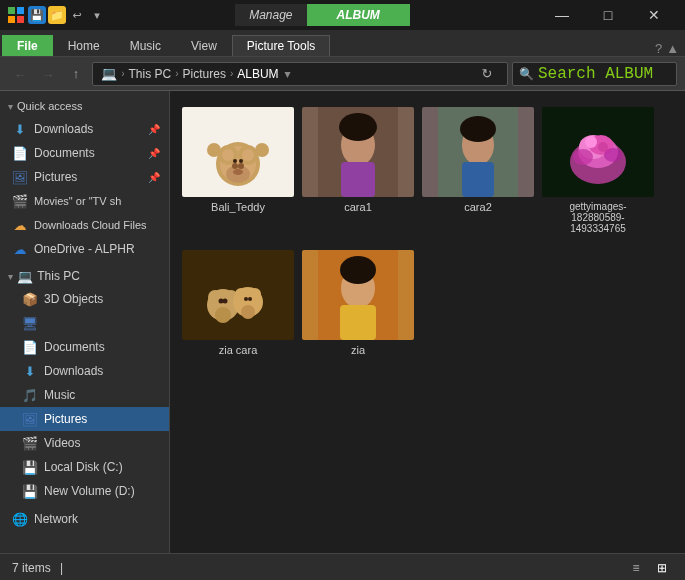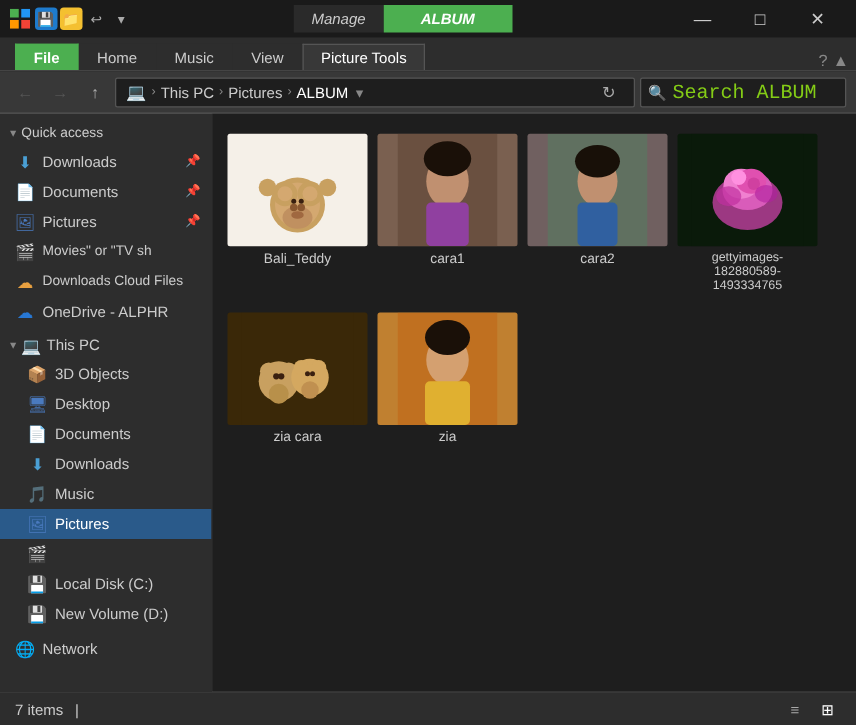--- a/index.html
+++ b/index.html
@@ -29,21 +29,21 @@
       width: 46px; height: 30px; display: flex; align-items: center; justify-content: center;
       color: #ccc; cursor: pointer; font-size: 14px;
     }
 
     
     .ribbon {
       background: #2d2d2d; border-bottom: 1px solid #444;
     }
     .ribbon-tabs {
       display: flex; height: 26px; align-items: flex-end;
-      background: #2d2d2d; padding-left: 12px;
+      background: #2d2d2d; padding-left: 2px;
     }
     .ribbon-tab {
       padding: 3px 14px; font-size: 12px; color: #ccc; cursor: pointer;
       border: 1px solid transparent; border-bottom: none;
       background: #2d2d2d;
     }
     .ribbon-tab.active {
       background: #383838; border-color: #555; color: white;
     }
     .ribbon-tab.file-tab {
@@ -267,40 +267,40 @@
       <span class="chevron">▾</span>
       <span class="icon icon-pc" style="font-size:13px;">💻</span>
       <span style="color:#ccc;font-size:12px;">This PC</span>
     </div>
     <div class="sidebar-item" style="padding-left:22px;">
       <span class="icon icon-3d">📦</span>
       <span class="label">3D Objects</span>
     </div>
     <div class="sidebar-item" style="padding-left:22px;">
       <span class="icon icon-desk">🖥</span>
-      <span class="label">Desktop</span>
     </div>
     <div class="sidebar-item" style="padding-left:22px;">
       <span class="icon icon-doc">📄</span>
       <span class="label">Documents</span>
     </div>
     <div class="sidebar-item" style="padding-left:22px;">
       <span class="icon icon-dl">⬇</span>
       <span class="label">Downloads</span>
     </div>
     <div class="sidebar-item" style="padding-left:22px;">
       <span class="icon icon-mus">🎵</span>
       <span class="label">Music</span>
     </div>
     <div class="sidebar-item active" style="padding-left:22px;">
       <span class="icon icon-pic">🖼</span>
       <span class="label">Pictures</span>
     </div>
     <div class="sidebar-item" style="padding-left:22px;">
       <span class="icon icon-vid">🎬</span>
+      <span class="label">Videos</span>
     </div>
     <div class="sidebar-item" style="padding-left:22px;">
       <span class="icon icon-hdd">💾</span>
       <span class="label">Local Disk (C:)</span>
     </div>
     <div class="sidebar-item" style="padding-left:22px;">
       <span class="icon icon-hdd">💾</span>
       <span class="label">New Volume (D:)</span>
     </div>
 

